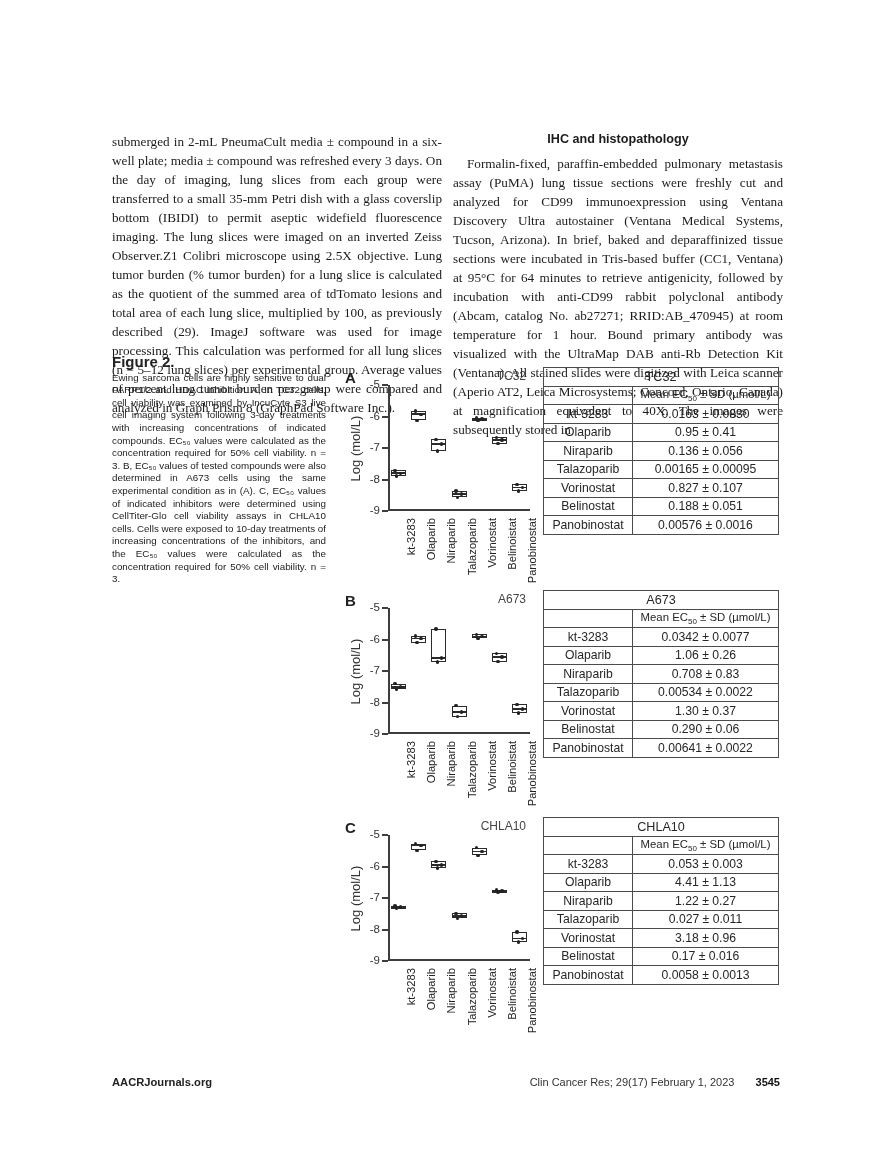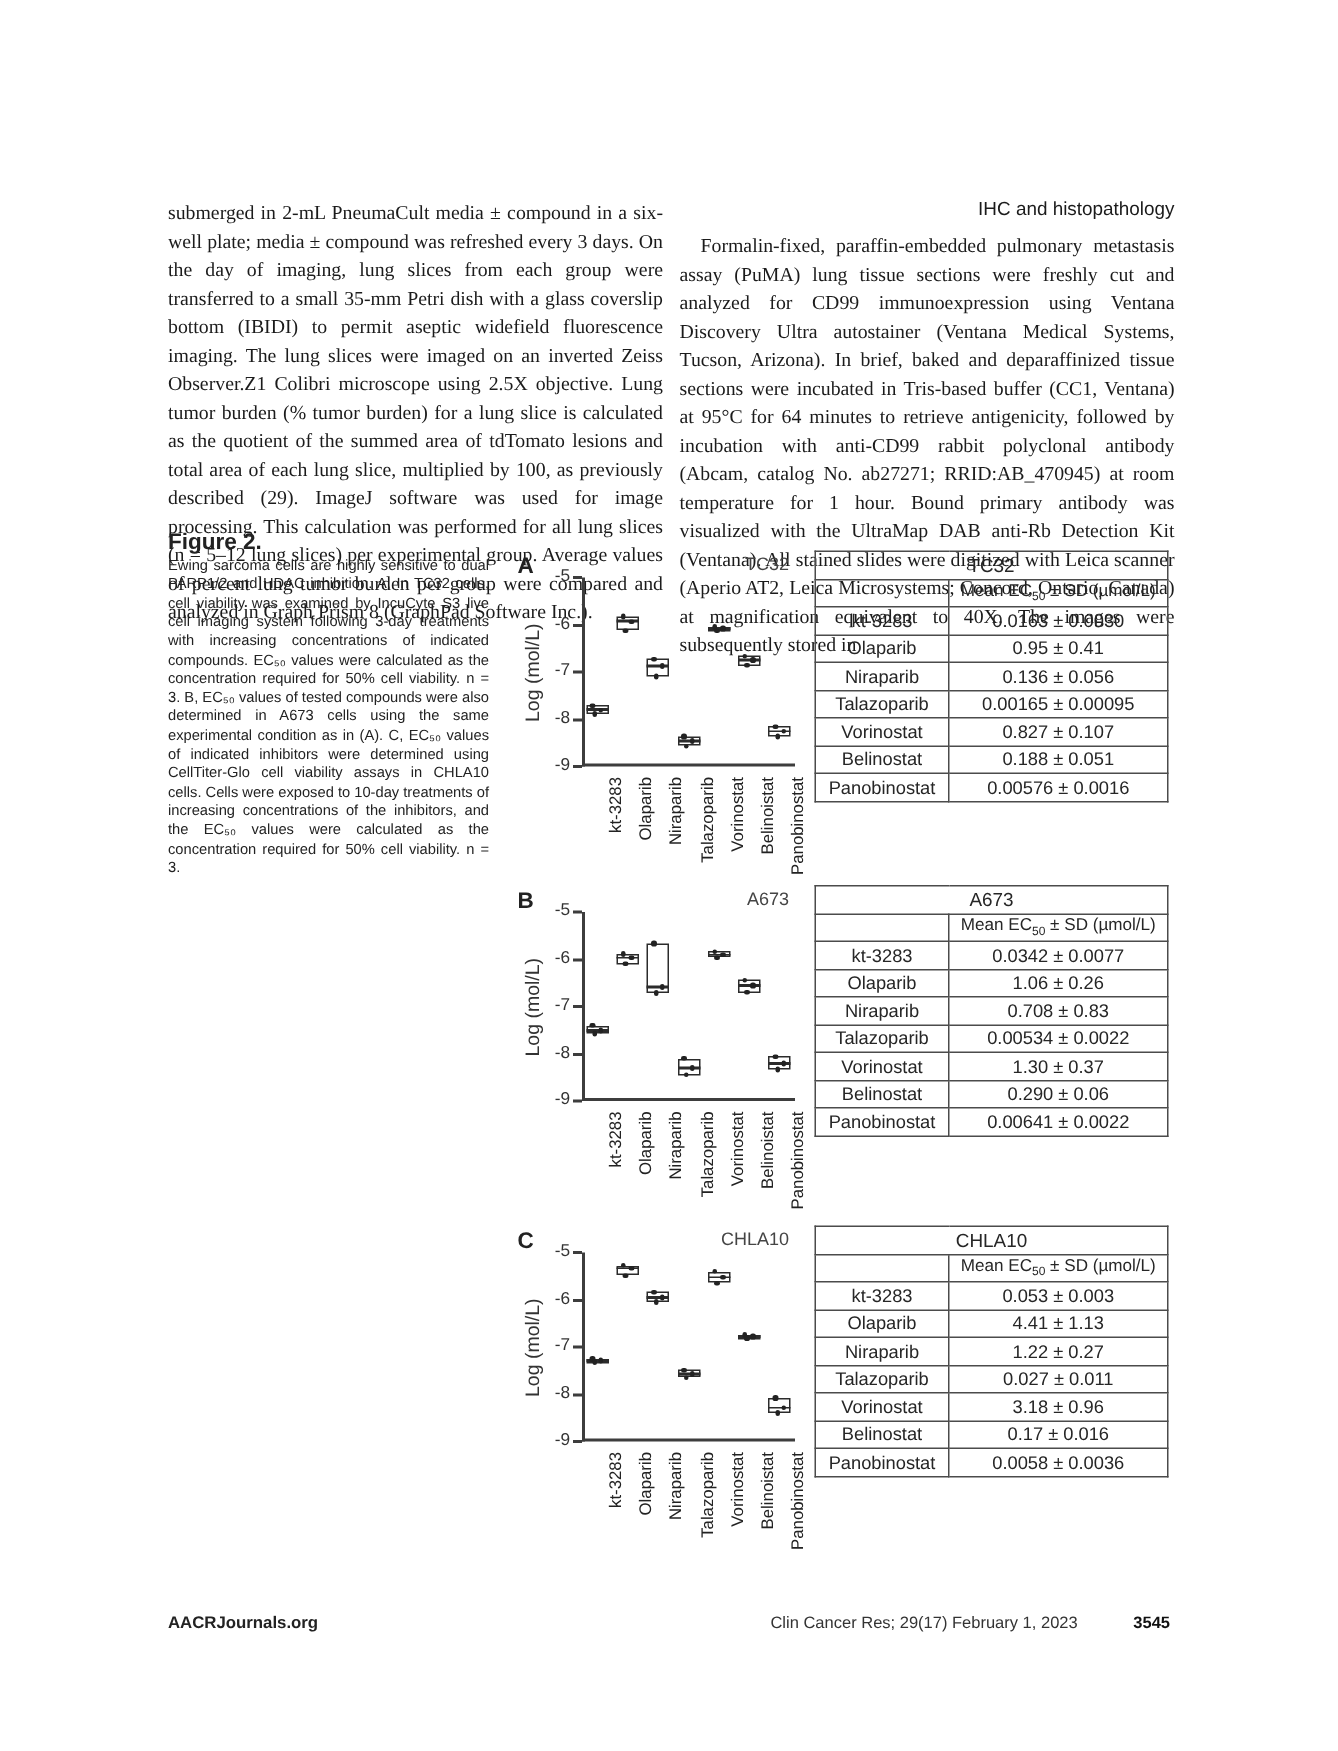--- a/index.html
+++ b/index.html
@@ -12,21 +12,21 @@
   .running-head {
     position:absolute; top:78px; left:112px; width:668px; text-align:right;
     font-family:"Liberation Sans","DejaVu Sans",sans-serif;
     font-weight:bold; font-size:10.8px; color:#111;
   }
   .col { position:absolute; width:330px; font-size:13.2px; line-height:19px; text-align:justify; }
   .col-left  { left:112px; top:132px; }
   .col-right { left:453px; top:130px; }
   .section-heading {
     font-family:"Liberation Sans","DejaVu Sans",sans-serif;
-    font-weight:normal; font-size:12.6px; margin-bottom:5px; text-align:right;
+    font-weight:bold; font-size:12.6px; margin-bottom:5px; text-align:center;
   }
   .indent { text-indent:14px; }
   .fig-caption {
     position:absolute; left:112px; top:356px; width:214px;
     font-family:"Liberation Sans","DejaVu Sans",sans-serif;
     font-size:9.8px; line-height:12.6px; color:#222; text-align:justify;
   }
   .fig-caption .cap-label { font-weight:bold; font-size:15px; margin-bottom:3px; text-align:left; }
   .figure { position:absolute; left:343px; top:365px; width:440px; height:700px; }
   .panel { position:absolute; left:0; width:440px; height:258px; }
@@ -81,21 +81,21 @@
   table.ec-table td.drug-col { width:89px; }
   table.ec-table sub { font-size:8px; }
   .footer {
     position:absolute; left:112px; top:1076px; width:668px;
     display:flex; justify-content:space-between; align-items:baseline;
     font-family:"Liberation Sans","DejaVu Sans",sans-serif;
     font-size:11px; color:#222;
   }
   .footer .journal-name { font-weight:bold; font-size:11.2px; }
   .footer .cite { color:#333; }
-  .footer .page-num { font-weight:bold; margin-left:34px; color:#111; }
+  .footer .page-num { font-weight:bold; margin-left:18px; color:#111; }
 </style>
 </head>
 <body>
 
 <div class="page">
 
 
   <div class="col col-left">
     <p>submerged in 2-mL PneumaCult media ± compound in a six-well plate; media ± compound was refreshed every 3 days. On the day of imaging, lung slices from each group were transferred to a small 35-mm Petri dish with a glass coverslip bottom (IBIDI) to permit aseptic widefield fluorescence imaging. The lung slices were imaged on an inverted Zeiss Observer.Z1 Colibri microscope using 2.5X objective. Lung tumor burden (% tumor burden) for a lung slice is calculated as the quotient of the summed area of tdTomato lesions and total area of each lung slice, multiplied by 100, as previously described (29). ImageJ software was used for image processing. This calculation was performed for all lung slices (n = 5–12 lung slices) per experimental group. Average values of percent lung tumor burden per group were compared and analyzed in Graph Prism 8 (GraphPad Software Inc.).</p>
   </div>
@@ -399,21 +399,21 @@
             <tr>
               <td class="drug-col">Vorinostat</td>
               <td>3.18 ± 0.96</td>
             </tr>
             <tr>
               <td class="drug-col">Belinostat</td>
               <td>0.17 ± 0.016</td>
             </tr>
             <tr>
               <td class="drug-col">Panobinostat</td>
-              <td>0.0058 ± 0.0036</td>
+              <td>0.0058 ± 0.0013</td>
             </tr>
           </tbody>
         </table>
     </div>
 
   </div>
 
   <div class="footer">
     <span class="journal-name">AACRJournals.org</span>
     <span class="cite-wrap">

